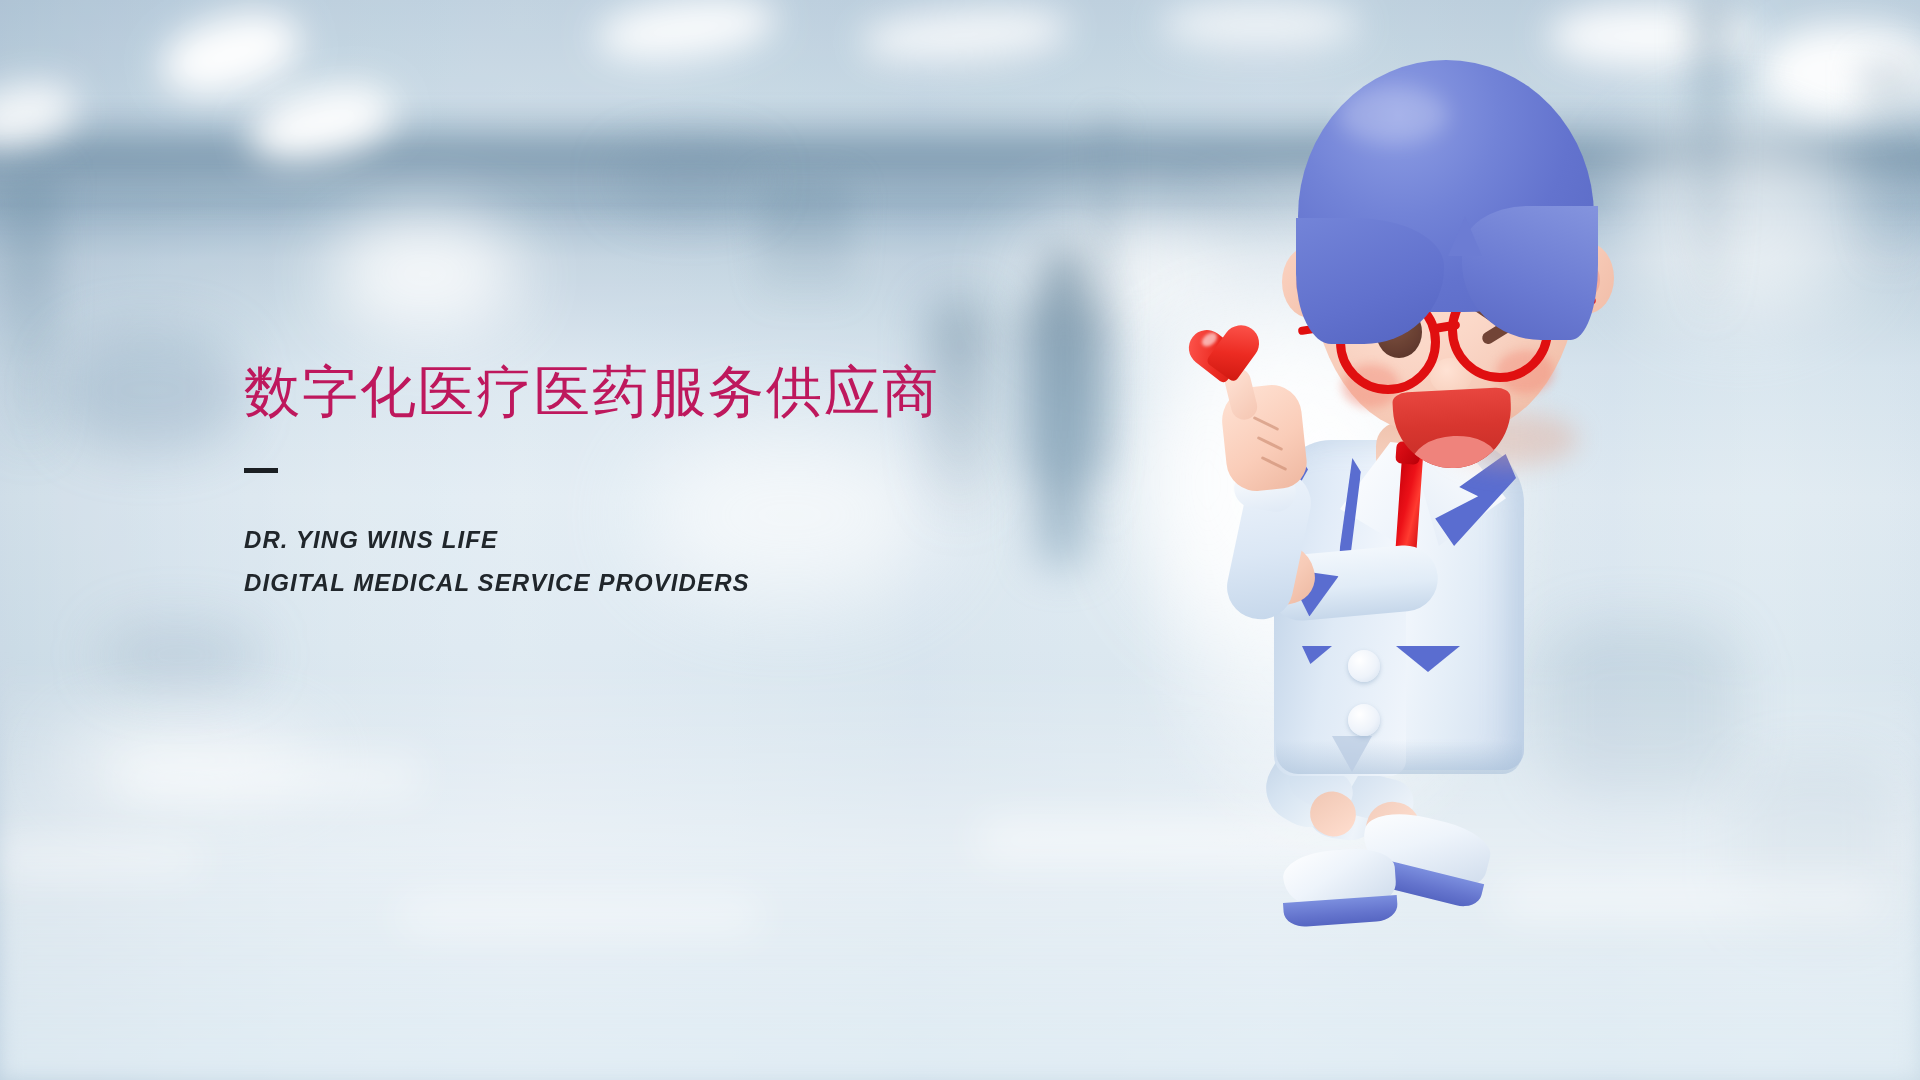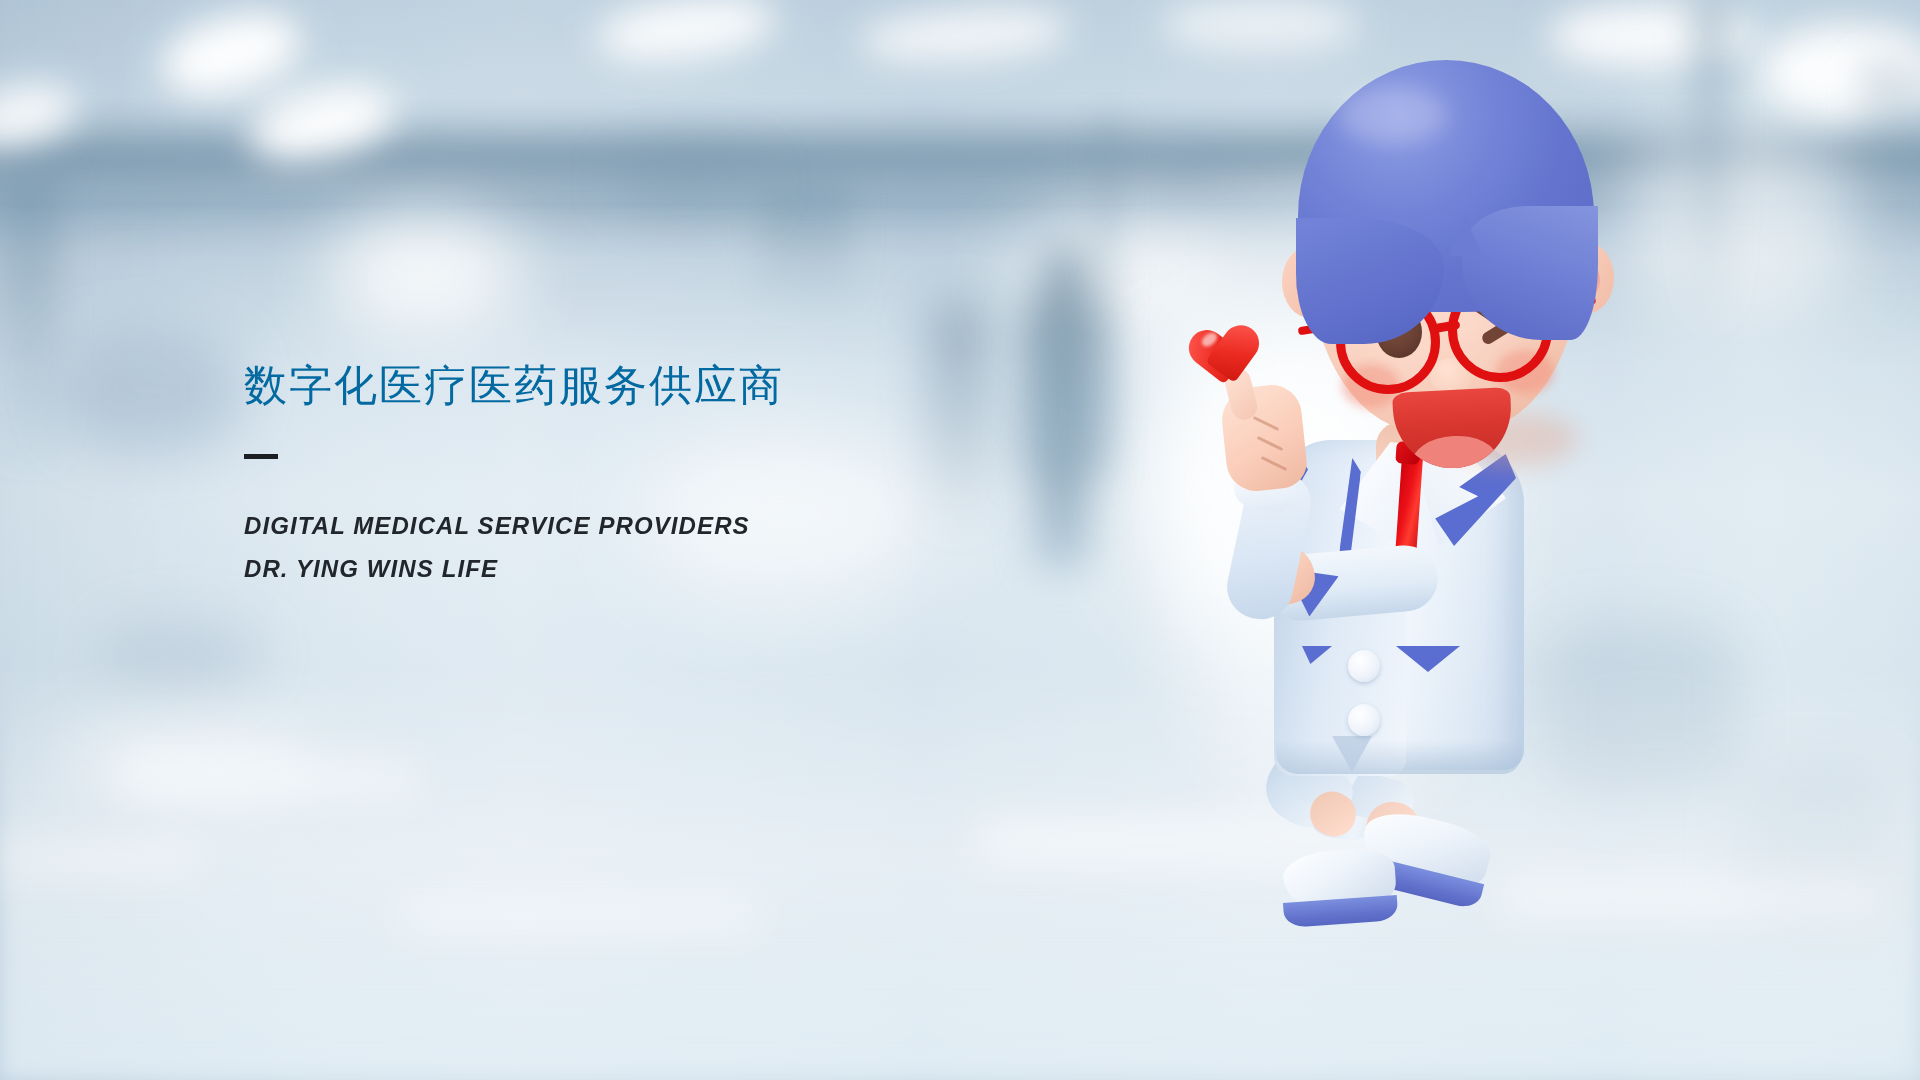--- a/index.html
+++ b/index.html
@@ -179,24 +179,24 @@
   .ds5 { left: 620px;  top: 150px; width: 140px; height: 60px;  background: rgba(116,146,170,.30); border-radius: 40%; }
 
   
   .copy {
     position: absolute;
     left: 244px;
     top: 362px;
     width: 760px;
   }
   .headline-sub {
-    font-size: 43px;
+    font-size: 56px;
     line-height: 1.08;
     letter-spacing: 2px;
-    color: #0369a1;
+    color: #be185d;
     font-weight: 400;
     white-space: nowrap;
   }
   .headline-main {
     margin-top: 22px;
     font-size: 74px;
     line-height: 1.06;
     letter-spacing: 9px;
     color: #ee0b0b;
     font-weight: 700;
@@ -735,22 +735,22 @@
   <div class="floor-streak fs4"></div>
   <div class="floor-streak fs5"></div>
 
   <div class="copy">
     <div class="headline-sub">数字化医疗医药服务供应商</div>
 
 
     <div class="rule"></div>
 
     <div class="tagline">
+      <div>DR. YING WINS LIFE</div>
       <div>DIGITAL MEDICAL SERVICE PROVIDERS</div>
-      <div>DR. YING WINS LIFE</div>
     </div>
   </div>
 
   <div class="character">
 
     <div class="char-glow"></div>
 
     <div class="leg-back"></div>
     <div class="cuff-back"></div>
     <div class="ankle-back"></div>

